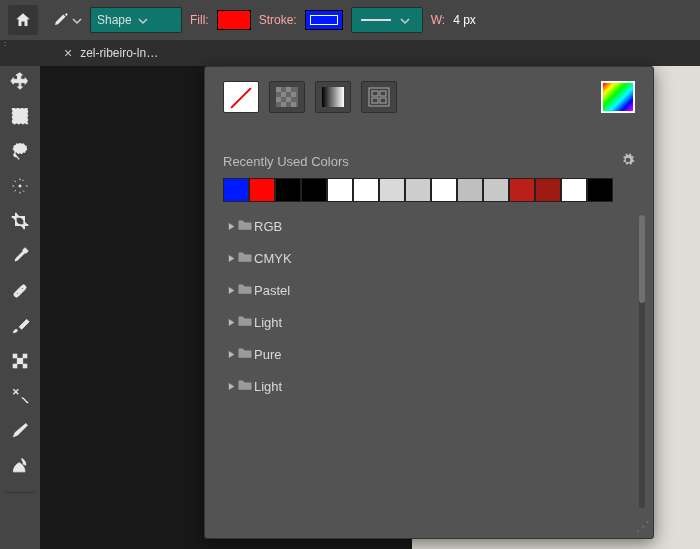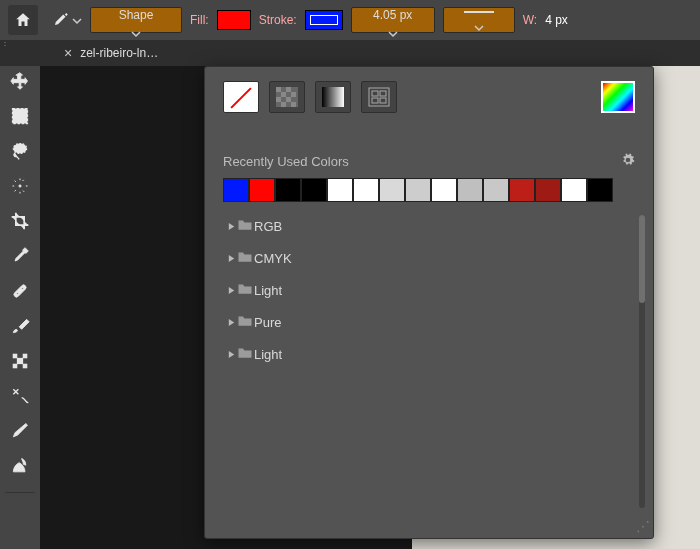--- a/index.html
+++ b/index.html
@@ -3,21 +3,21 @@
 <meta charset="utf-8">
 <style>
 html,body{margin:0;padding:0;width:700px;height:549px;background:#232323;font-family:-apple-system,Helvetica,Arial,sans-serif;font-size:12px;color:#ccc;overflow:hidden;}
 .topbar{height:40px;background:#454545;display:flex;align-items:center;padding:0 8px;gap:8px;}
 .home-btn{width:30px;height:30px;background:#363636;border-radius:3px;display:flex;align-items:center;justify-content:center;}
 .home-btn svg{width:18px;height:18px;fill:#e8e8e8;}
 .pen-area{display:flex;align-items:center;gap:2px;margin-left:6px;}
 .pen-icon svg{width:18px;height:18px;fill:#e8e8e8;}
 .chev{width:10px;height:10px;display:inline-block;}
 .chev svg{stroke:#ccc;fill:none;stroke-width:1.5;}
-.dd{height:24px;background:#a16207;border:1px solid #2a2a2a;border-radius:2px;display:flex;align-items:center;padding:0 6px;gap:6px;color:#ddd;flex-direction:column;}
+.dd{height:24px;background:#0f766e;border:1px solid #2a2a2a;border-radius:2px;display:flex;align-items:center;padding:0 6px;gap:6px;color:#ddd;}
 .lbl{color:#fca5a5;}
 .fill-swatch{width:32px;height:18px;border:1px solid #000;}
 .stroke-swatch{width:36px;height:18px;position:relative;background:#0019ff;border:1px solid #000;}
 .stroke-swatch::after{content:"";position:absolute;inset:4px;border:1px solid #fff;}
 .stroke-line{width:36px;height:18px;display:flex;align-items:center;justify-content:center;}
 .stroke-line span{width:30px;height:2px;background:#ddd;}
 .strip{height:26px;background:#2e2e2e;}
 .strip .dots{color:#888;font-size:7px;letter-spacing:-2px;padding-left:4px;}
 .main{display:flex;height:calc(549px - 66px);}
 .tools{width:40px;background:#454545;display:flex;flex-direction:column;align-items:center;padding-top:4px;gap:13px;}
@@ -69,26 +69,20 @@
   <div class="dd" style="width:78px">
     <span>Shape</span>
     <span class="chev"><svg viewBox="0 0 10 10">
           <path d="M1 3l4 4 4-4"></path>
         </svg></span>
   </div>
   <span class="lbl">Fill:</span>
   <div class="fill-swatch" style="background:#ff0400"></div>
   <span class="lbl">Stroke:</span>
   <div class="stroke-swatch"></div>
-  <div class="dd" style="width:70px">
-    <span>4.05 px</span>
-    <span class="chev"><svg viewBox="0 0 10 10">
-          <path d="M1 3l4 4 4-4"></path>
-        </svg></span>
-  </div>
   <div class="dd" style="width:58px">
     <div class="stroke-line">
         <span></span>
       </div>
     <span class="chev"><svg viewBox="0 0 10 10">
           <path d="M1 3l4 4 4-4"></path>
         </svg></span>
   </div>
   <span class="lbl">W:</span>
   <span class="lbl" style="color:#fff">4 px</span>
@@ -266,20 +260,29 @@
               </svg></span>
             <span>CMYK</span>
           </div>
           <div class="folder">
             <span class="tw"><svg viewBox="0 0 10 10">
                 <path d="M2 1l6 4-6 4z"></path>
               </svg></span>
             <span class="fi"><svg viewBox="0 0 24 20">
                 <path d="M2 4h7l2 3h11v11H2z"></path>
               </svg></span>
+            <span>Pastel</span>
+          </div>
+          <div class="folder">
+            <span class="tw"><svg viewBox="0 0 10 10">
+                <path d="M2 1l6 4-6 4z"></path>
+              </svg></span>
+            <span class="fi"><svg viewBox="0 0 24 20">
+                <path d="M2 4h7l2 3h11v11H2z"></path>
+              </svg></span>
             <span>Light</span>
           </div>
           <div class="folder">
             <span class="tw"><svg viewBox="0 0 10 10">
                 <path d="M2 1l6 4-6 4z"></path>
               </svg></span>
             <span class="fi"><svg viewBox="0 0 24 20">
                 <path d="M2 4h7l2 3h11v11H2z"></path>
               </svg></span>
             <span>Pure</span>

